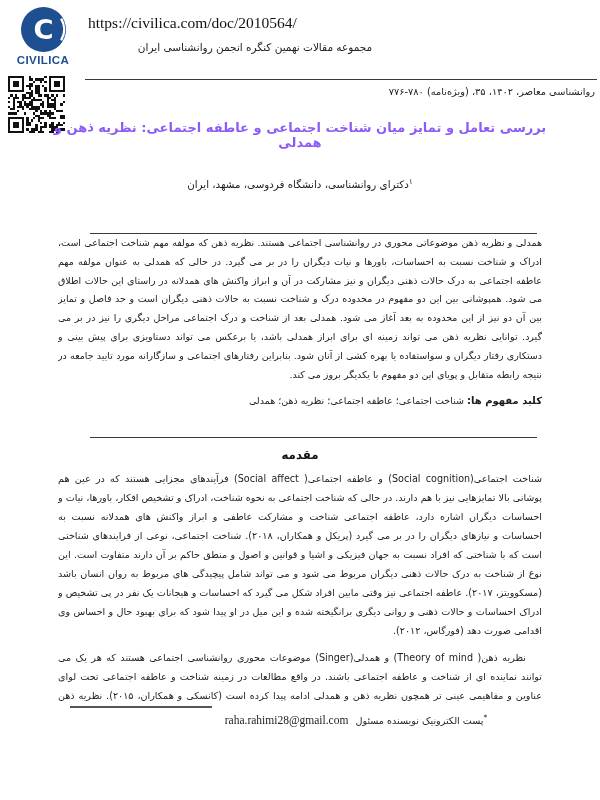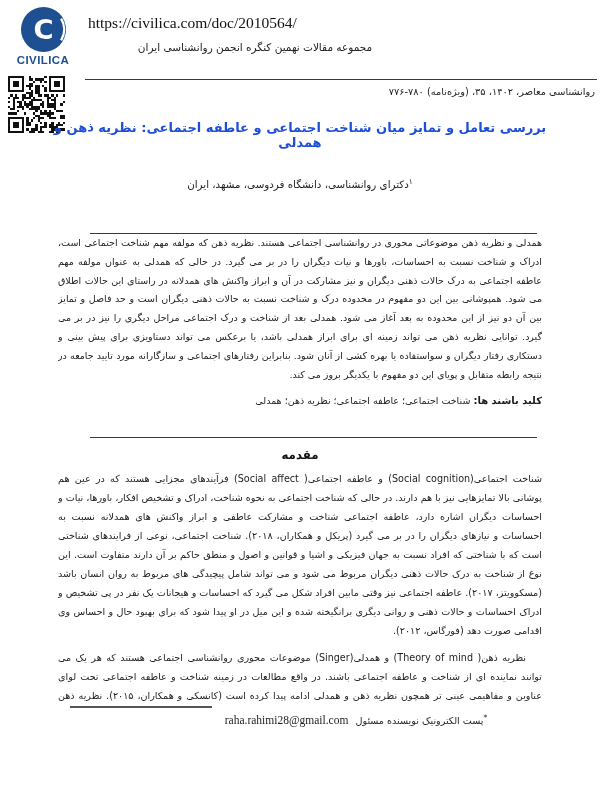--- a/index.html
+++ b/index.html
@@ -12,21 +12,21 @@
   .brand{font-family:"Liberation Sans",sans-serif;font-weight:700;font-size:11.5px;color:#1d4f91;letter-spacing:.4px;margin-top:1px;}
   .url{position:absolute;left:88px;top:14px;font-family:"Liberation Serif",serif;font-size:15.5px;color:#111;text-decoration:none;}
   .collection{position:absolute;left:105px;top:41px;width:300px;text-align:center;direction:rtl;font-size:10.5px;color:#222;}
   .qr{position:absolute;left:8px;top:76px;width:57px;height:57px;}
   .qr svg{width:57px;height:57px;display:block;}
   .header-rule{position:absolute;left:85px;right:3px;top:79px;border-top:1.6px solid #3a3a3a;}
   .journal-en{position:absolute;left:88px;top:86px;font-family:"Liberation Serif",serif;font-size:10.5px;color:#1b1b1b;}
   .journal-fa{position:absolute;right:5px;top:86px;direction:rtl;font-size:9.8px;color:#1b1b1b;}
 
   
-  .title{position:absolute;left:40px;right:40px;top:120px;margin:0;text-align:center;direction:rtl;font-size:13px;font-weight:700;color:#1d4ed8;}
+  .title{position:absolute;left:40px;right:40px;top:120px;margin:0;text-align:center;direction:rtl;font-size:13px;font-weight:700;color:#8b5cf6;}
   .author{position:absolute;left:0;right:0;top:160px;text-align:center;direction:rtl;font-size:11px;}
   .affiliation{position:absolute;left:0;right:0;top:177px;text-align:center;direction:rtl;font-size:10.3px;}
   sup{font-size:7.5px;}
 
   
   section{position:absolute;left:58px;right:58px;direction:rtl;overflow:hidden;}
   .abstract{top:233px;height:200px;}
   .intro{top:437px;height:266px;}
   .rule{border-top:1.6px solid #3a3a3a;margin-left:32px;margin-right:5px;}
   h2{font-size:11.8px;font-weight:700;margin:10px 0 7px;color:#111;}
@@ -276,21 +276,21 @@
 
   <div class="header-rule"></div>
   <div class="journal-fa">روانشناسی معاصر، ۱۴۰۲، ۳۵، (ویژه‌نامه) ۷۸۰-۷۷۶</div>
 
   <h1 class="title">بررسی تعامل و تمایز میان شناخت اجتماعی و عاطفه اجتماعی: نظریه ذهن و همدلی</h1>
   <div class="affiliation"><sup>۱</sup><span>دکترای روانشناسی، دانشگاه فردوسی، مشهد، ایران</span></div>
 
   <section class="abstract">
     <div class="rule"></div>
     <p>همدلی و نظریه ذهن موضوعاتی محوری در روانشناسی اجتماعی هستند. نظریه ذهن که مولفه مهم شناخت اجتماعی است، ادراک و شناخت نسبت به احساسات، باورها و نیات دیگران را در بر می گیرد. در حالی که همدلی به عنوان مولفه مهم عاطفه اجتماعی به درک حالات ذهنی دیگران و نیز مشارکت در آن و ابراز واکنش های همدلانه در راستای این حالات اطلاق می شود. همپوشانی بین این دو مفهوم در محدوده درک و شناخت نسبت به حالات ذهنی دیگران است و حد فاصل و تمایز بین آن دو نیز از این محدوده به بعد آغاز می شود. همدلی بعد از شناخت و درک اجتماعی مراحل دیگری را نیز در بر می گیرد. توانایی نظریه ذهن می تواند زمینه ای برای ابراز همدلی باشد، یا برعکس می تواند دستاویزی برای پیش بینی و دستکاری رفتار دیگران و سواستفاده یا بهره کشی از آنان شود. بنابراین رفتارهای اجتماعی و سازگارانه مورد تایید جامعه در نتیجه رابطه متقابل و پویای این دو مفهوم با یکدیگر بروز می کند.</p>
-    <p class="keywords"><b>کلید باشند ها:</b> <span>شناخت اجتماعی؛ عاطفه اجتماعی؛ نظریه ذهن؛ همدلی</span></p>
+    <p class="keywords"><b>کلید مفهوم ها:</b> <span>شناخت اجتماعی؛ عاطفه اجتماعی؛ نظریه ذهن؛ همدلی</span></p>
   </section>
 
   <section class="intro">
     <div class="rule"></div>
     <h2 class="heading-center">مقدمه</h2>
     <p>شناخت اجتماعی(Social cognition) و عاطفه اجتماعی( Social affect) فرآیندهای مجزایی هستند که در عین هم پوشانی بالا تمایزهایی نیز با هم دارند. در حالی که شناخت اجتماعی به نحوه شناخت، ادراک و تشخیص افکار، باورها، نیات و احساسات دیگران اشاره دارد، عاطفه اجتماعی شناخت و مشارکت عاطفی و ابراز واکنش های همدلانه نسبت به احساسات و نیازهای دیگران را در بر می گیرد (پریکل و همکاران، ۲۰۱۸). شناخت اجتماعی، نوعی از فرایندهای شناختی است که با شناختی که افراد نسبت به جهان فیزیکی و اشیا و قوانین و اصول و منطق حاکم بر آن دارند متفاوت است. این نوع از شناخت به درک حالات ذهنی دیگران مربوط می شود و می تواند شامل پیچیدگی های مربوط به روان انسان باشد (مسکوویتز، ۲۰۱۷). عاطفه اجتماعی نیز وقتی مابین افراد شکل می گیرد که احساسات و هیجانات یک نفر در پی تشخیص و ادراک احساسات و حالات ذهنی و روانی دیگری برانگیخته شده و این میل در او پیدا شود که برای بهبود حال و احساس وی اقدامی صورت دهد (فورگاس، ۲۰۱۲).</p>
     <p class="indent">نظریه ذهن( Theory of mind) و همدلی(Singer) موضوعات محوری روانشناسی اجتماعی هستند که هر یک می توانند نماینده ای از شناخت و عاطفه اجتماعی باشند. در واقع مطالعات در زمینه شناخت و عاطفه اجتماعی تحت لوای عناوین و مفاهیمی عینی تر همچون نظریه ذهن و همدلی ادامه پیدا کرده است (کانسکی و همکاران، ۲۰۱۵). نظریه ذهن ادراک و شناختی نسبت به افکار، باورها و نیت های دیگری فراهم می کند و همدلی علاوه بر چنین ادراکی، شامل مشارکت در احساسات دیگران است و واکنش های همدلانه را در بر می گیرد. با</p>
   </section>
 
   <div class="footnote-rule"></div>

